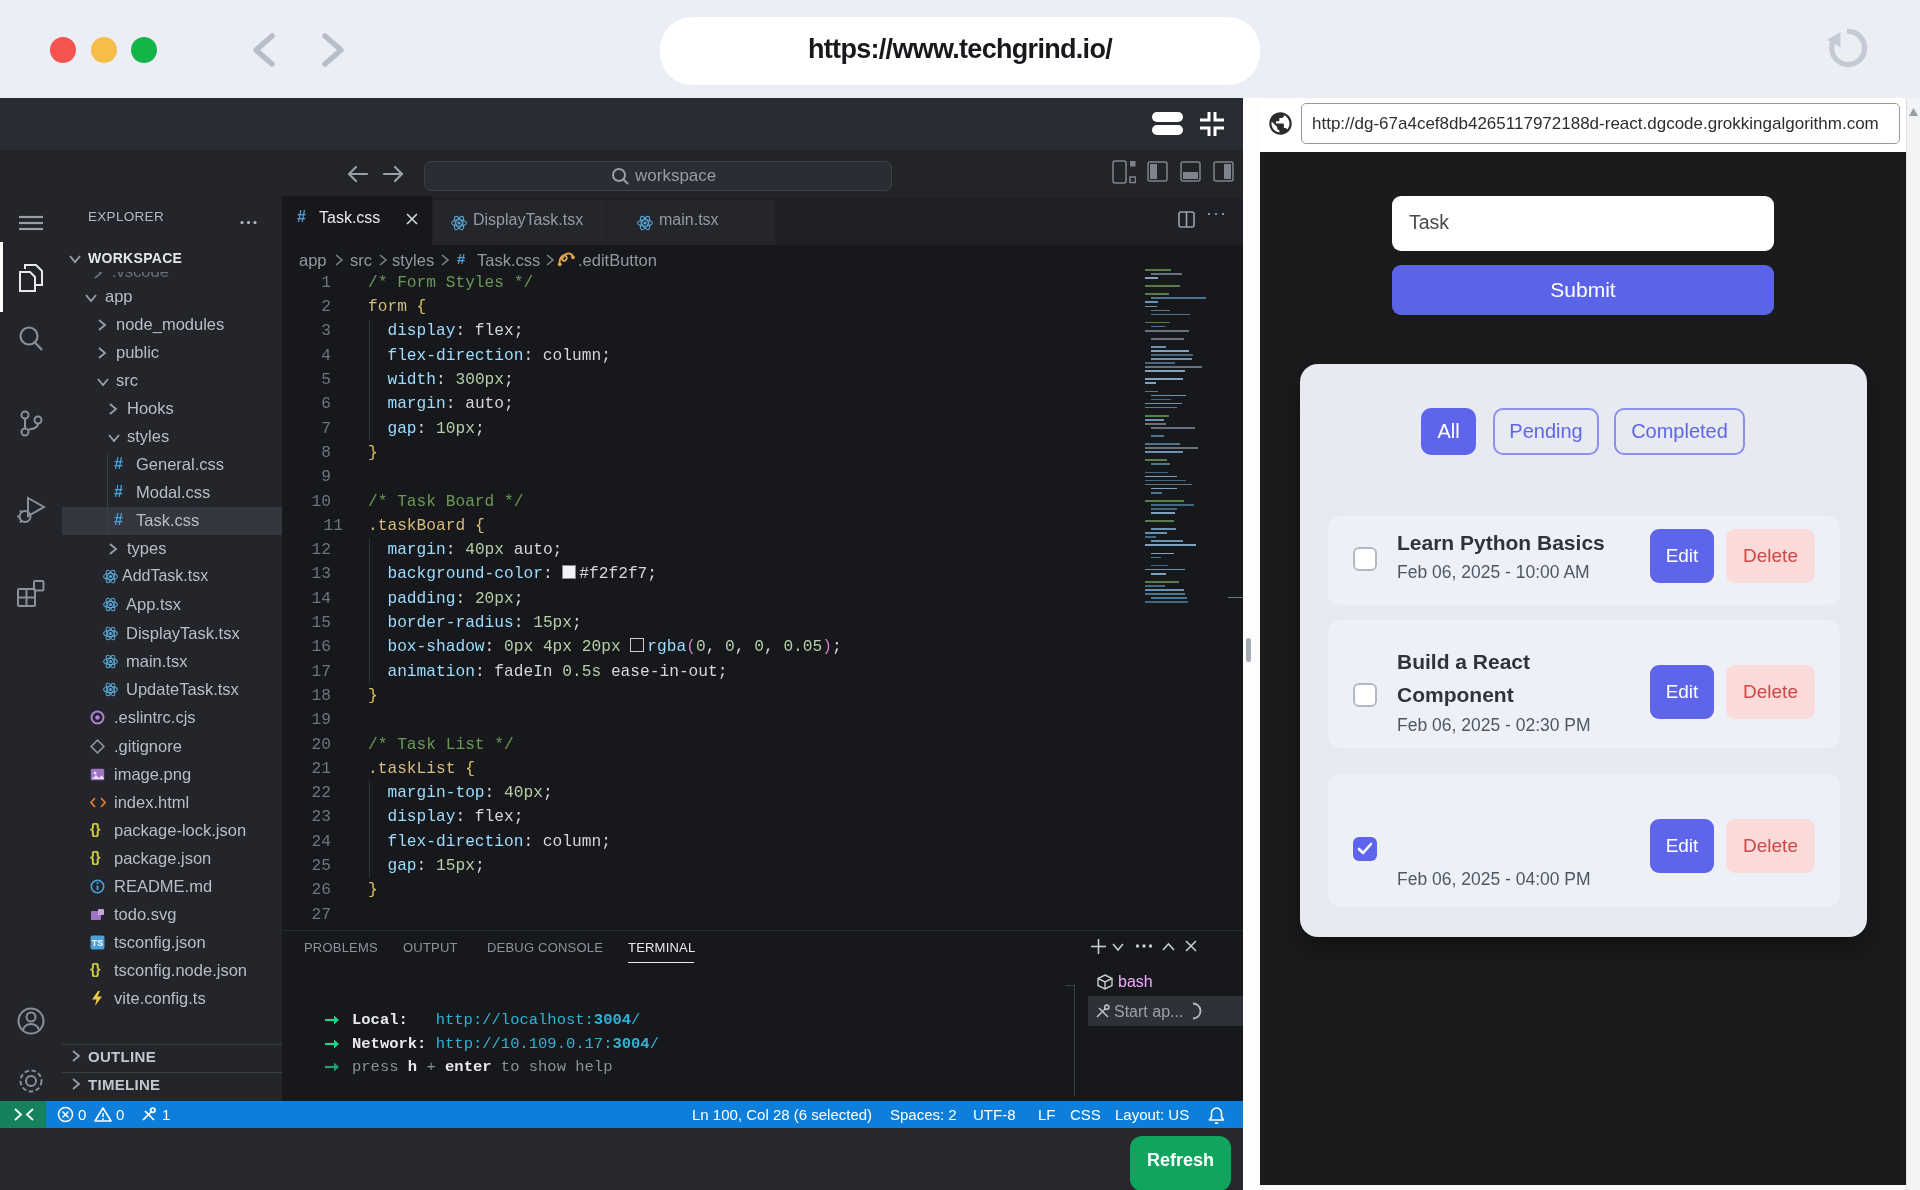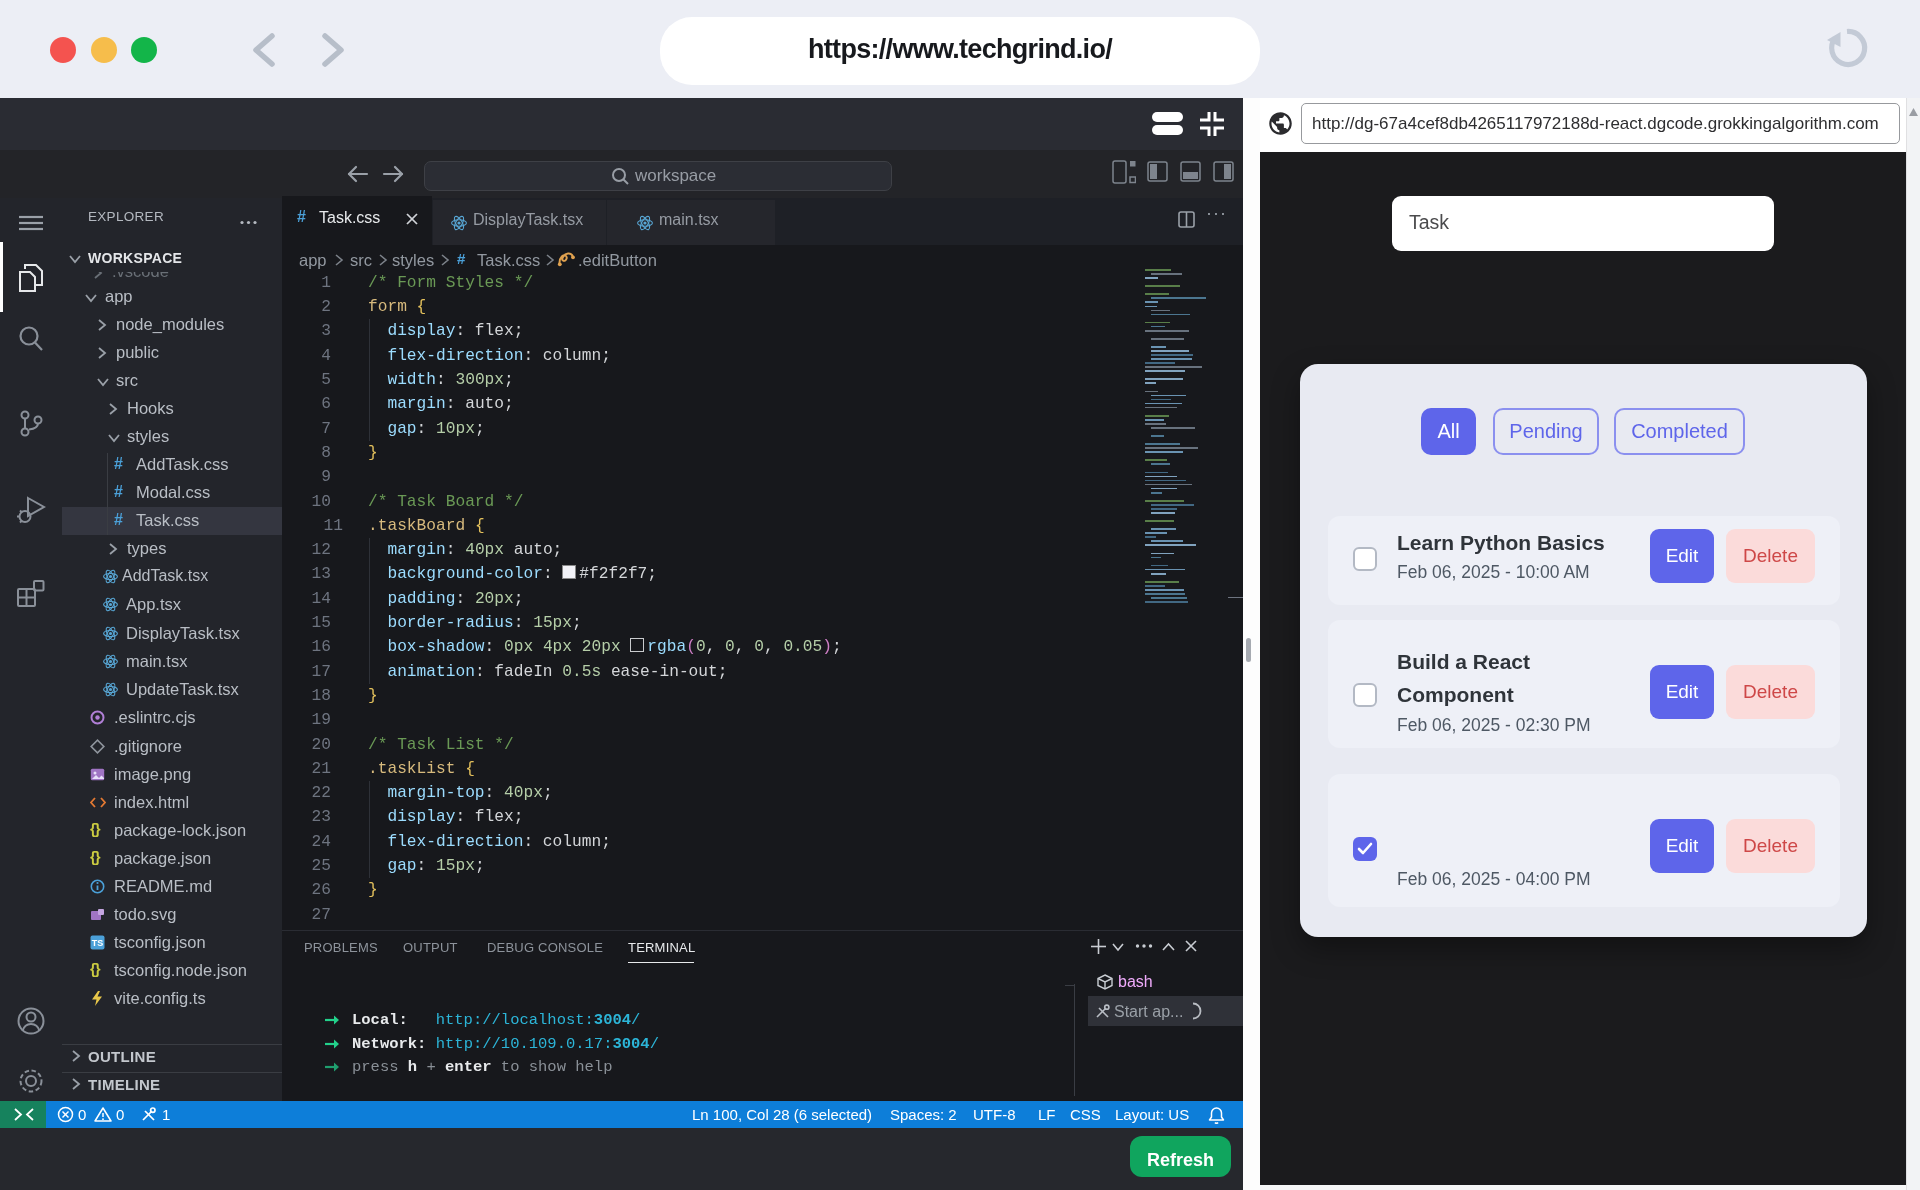--- a/index.html
+++ b/index.html
@@ -36,21 +36,21 @@
 .mm { position:absolute; height:1.8px; }
 #term { left:282px; top:832px; width:962px; height:271px; background:#17181c; border-top:1px solid #2a2c33; }
 .ptab { position:absolute; top:12px; font-size:13px; color:#8d939b; letter-spacing:0.2px; }
 .tline { position:absolute; left:43px; height:24px; line-height:24px; font-family:"Liberation Mono",monospace; font-size:15.5px; color:#8a9097; white-space:pre; }
 .tl-w { color:#e8eaec; font-weight:700; }
 .tl-t { color:#2cb5d8; }
 #sbar { left:0; top:1003px; width:1244px; height:27px; background:#0d7ed9; color:#fff; font-size:15px; }
 #sbgreen { left:0; top:0; width:46px; height:27px; background:#16825d; }
 .si { position:absolute; top:3px; line-height:21px; }
 #bstrip { left:0; top:1030px; width:1244px; height:62px; background:#26282d; }
-#refreshbtn { left:1130px; top:1038px; width:101px; height:41px; background:#10a55e; border-radius:12px; color:#fff; font-weight:700; font-size:18px; text-align:center; line-height:49px; }
+#refreshbtn { left:1130px; top:1038px; width:101px; height:55px; background:#10a55e; border-radius:12px; color:#fff; font-weight:700; font-size:18px; text-align:center; line-height:49px; }
 #gutter { left:1243px; top:98px; width:17px; height:1092px; background:#fdfdfd; }
 #ghandle { left:1246px; top:638px; width:5px; height:24px; background:#a6aab1; border-radius:3px; }
 #purl { left:1260px; top:98px; width:660px; height:54px; background:#fff; }
 #purlinput { left:41px; top:5px; width:599px; height:41px; border:1.5px solid #97999d; border-radius:5px; background:#fff; }
 #purlinput span { position:absolute; left:10px; top:10px; font-size:17px; color:#2e2e30; white-space:nowrap; }
 #ppage { left:1260px; top:152px; width:646px; height:1033px; background:#1b1b1d; }
 #pscroll { left:1906px; top:98px; width:14px; height:1092px; background:#f2f3f5; border-left:1px solid #e0e0e2; }
 #pbottom { left:1260px; top:1185px; width:646px; height:5px; background:#f6f7f8; }
 #taskinput { left:132px; top:44px; width:382px; height:55px; background:#fff; border-radius:9px; }
 #taskinput span { position:absolute; left:17px; top:15px; font-size:19.5px; color:#4b4b4d; }
@@ -241,21 +241,21 @@
       <polyline points="3,2 9,7 3,12" fill="none" stroke="#9aa0a8" stroke-width="1.8"></polyline>
     </svg>
     <div class="a" style="left:127px;top:301px;font-size:16.5px;color:#b9bec5;">Hooks</div>
     <div class="trow" style="left:62px;top:325px;"></div>
     <svg class="a" style="left:107px;top:334px;" width="14" height="12" viewBox="0 0 14 12">
       <polyline points="2,3 7,9 12,3" fill="none" stroke="#9aa0a8" stroke-width="1.8"></polyline>
     </svg>
     <div class="a" style="left:127px;top:329px;font-size:16.5px;color:#b9bec5;">styles</div>
     <div class="trow" style="left:62px;top:353px;"></div>
     <div class="a" style="left:114px;top:357px;font-size:16px;font-weight:700;color:#4ba0d8;">#</div>
-    <div class="a" style="left:136px;top:357px;font-size:16.5px;color:#b9bec5;">AddTask.css</div>
+    <div class="a" style="left:136px;top:357px;font-size:16.5px;color:#b9bec5;">General.css</div>
     <div class="trow" style="left:62px;top:381px;"></div>
     <div class="a" style="left:114px;top:385px;font-size:16px;font-weight:700;color:#4ba0d8;">#</div>
     <div class="a" style="left:136px;top:385px;font-size:16.5px;color:#b9bec5;">Modal.css</div>
     <div class="trow sel" style="left:62px;top:409px;"></div>
     <div class="a" style="left:114px;top:413px;font-size:16px;font-weight:700;color:#4ba0d8;">#</div>
     <div class="a" style="left:136px;top:413px;font-size:16.5px;color:#b9bec5;">Task.css</div>
     <div class="trow" style="left:62px;top:437px;"></div>
     <svg class="a" style="left:107px;top:444px;" width="12" height="14" viewBox="0 0 12 14">
       <polyline points="3,2 9,7 3,12" fill="none" stroke="#9aa0a8" stroke-width="1.8"></polyline>
     </svg>
@@ -651,20 +651,21 @@
       <path fill="#2b2b2e" d="M12 2C6.48 2 2 6.48 2 12s4.48 10 10 10 10-4.48 10-10S17.52 2 12 2zm-1 17.93c-3.95-.49-7-3.85-7-7.93 0-.62.08-1.21.21-1.79L9 15v1c0 1.1.9 2 2 2v1.93zm6.9-2.54c-.26-.81-1-1.39-1.9-1.39h-1v-3c0-.55-.45-1-1-1H8v-2h2c.55 0 1-.45 1-1V7h2c1.1 0 2-.9 2-2v-.41c2.93 1.19 5 4.06 5 7.41 0 2.08-.8 3.97-2.1 5.39z"></path>
     </svg>
     <div id="purlinput" class="a">
       <span>http://dg-67a4cef8db4265117972188d-react.dgcode.grokkingalgorithm.com</span>
     </div>
   </div>
 <div id="ppage" class="a">
     <div id="taskinput" class="a">
       <span>Task</span>
     </div>
+    <div id="submitbtn" class="a">Submit</div>
     <div id="card" class="a">
       <div id="fall" class="fbtn">All</div>
       <div id="fpend" class="fbtn">Pending</div>
       <div id="fcomp" class="fbtn">Completed</div>
       <div class="row" style="top:152px;height:89px;"></div>
       <div class="cb" style="top:183px;"></div>
       <div class="rtitle" style="top:162px;">Learn Python Basics</div>
       <div class="rdate" style="top:198px;">Feb 06, 2025 - 10:00 AM</div>
       <div class="ebtn" style="top:165px;">Edit</div>
       <div class="dbtn" style="top:165px;">Delete</div>

